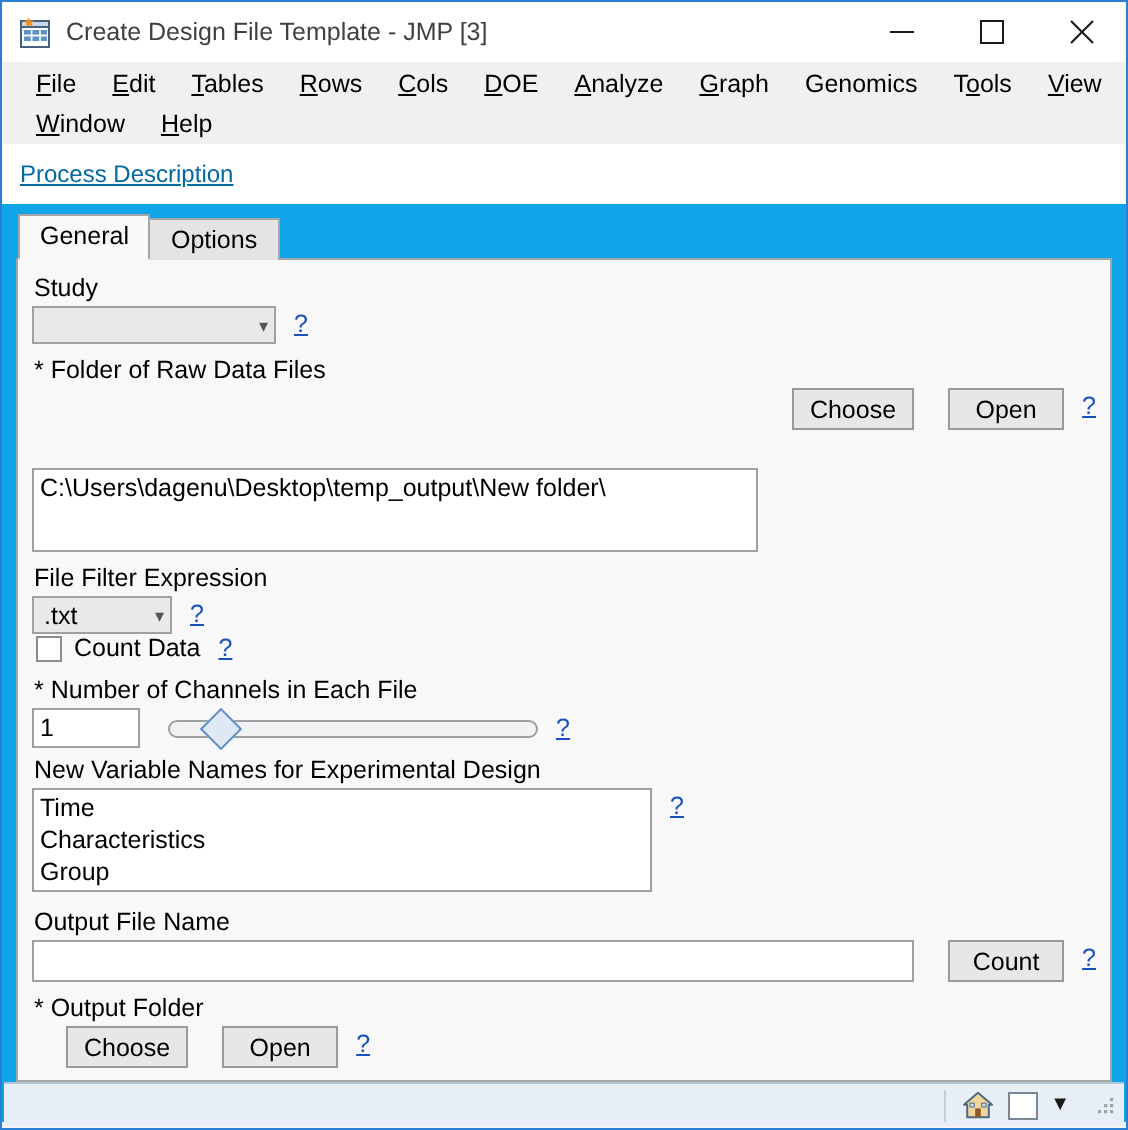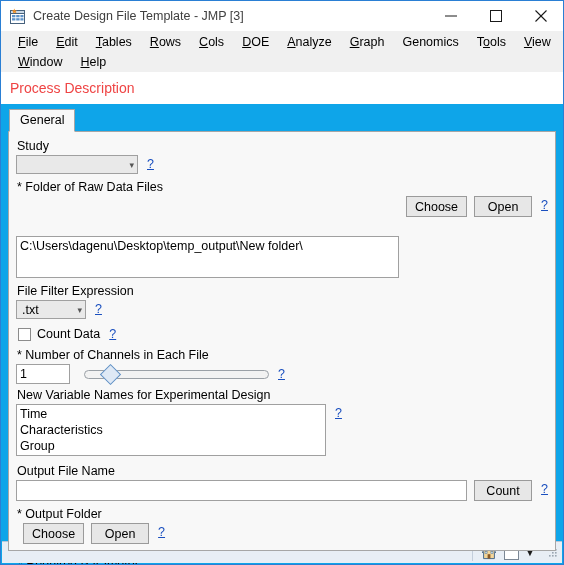--- a/index.html
+++ b/index.html
@@ -80,22 +80,23 @@
     cursor: default;
   }
   .menu-item u { text-decoration: underline; }
 
   
   #link-row {
     background: #ffffff;
     padding: 8px 0 8px 9px;
   }
   .hlink {
-    color: #ef4444;
-    font-size: 14px;
+    color: #0369a1;
+    text-decoration: underline;
+    font-size: 12px;
     cursor: pointer;
   }
 
   
   #content {
     background: #0ea5e9;
     padding: 6px 7px 0 7px;
   }
 
   
@@ -191,21 +192,21 @@
     font-size: 12.5px;
     color: #000;
     height: 21px;
     min-width: 58px;
     padding: 0 8px;
     box-sizing: border-box;
     display: inline-flex;
     align-items: center;
     justify-content: center;
     cursor: default;
-    margin-left: 7px;
+    margin-left: 17px;
     font-family: "Liberation Sans", sans-serif;
   }
 
   
   .slider-wrap {
     position: relative;
     width: 185px;
     height: 19px;
     margin-left: 14px;
     flex: 0 0 auto;
@@ -378,20 +379,23 @@
   <div id="link-row">
     <span class="hlink">Process Description</span>
   </div>
 
   <div id="content">
 
     <div id="tabstrip">
       <div class="tab active">
         <span>General</span>
       </div>
+      <div class="tab">
+        <span>Options</span>
+      </div>
     </div>
 
     <div id="tabpanel">
 
       <div class="fld-label">Study</div>
       <div class="row">
         <div class="combo">
           <span></span>
           <span class="caret">▾</span>
         </div>
@@ -408,21 +412,21 @@
 
       <div class="fld-label" style="margin-top:6px;">File Filter Expression</div>
       <div class="row">
         <div class="combo combo-small">
           <span>.txt</span>
           <span class="caret">▾</span>
         </div>
         <span class="qmark">?</span>
       </div>
 
-      <div class="row" style="margin-top:8px;align-items:flex-start;">
+      <div class="row" style="align-items:flex-start;">
         <div class="chk"></div>
         <span class="fld-label" style="margin:0;">Count Data</span>
         <span class="qmark" style="margin-top:0;">?</span>
       </div>
 
       <div class="fld-label" style="margin-top:7px;">* Number of Channels in Each File</div>
       <div class="row" style="align-items:center;">
         <div class="txtbox" style="width:54px;height:20px;">1</div>
         <div class="slider-wrap">
           <div class="slider-track"></div>

